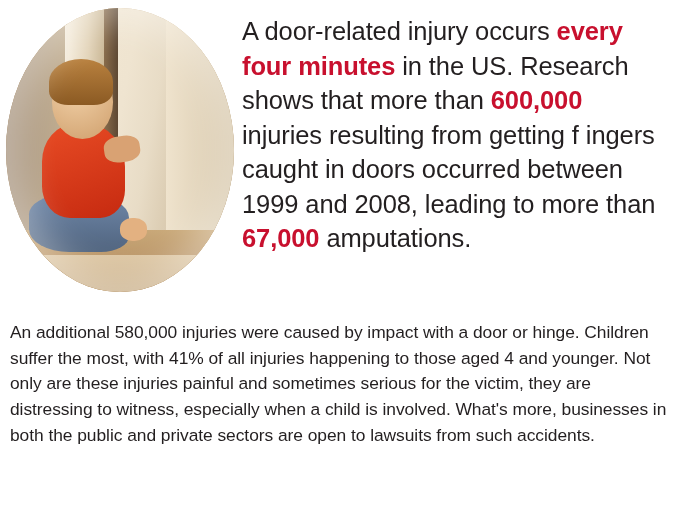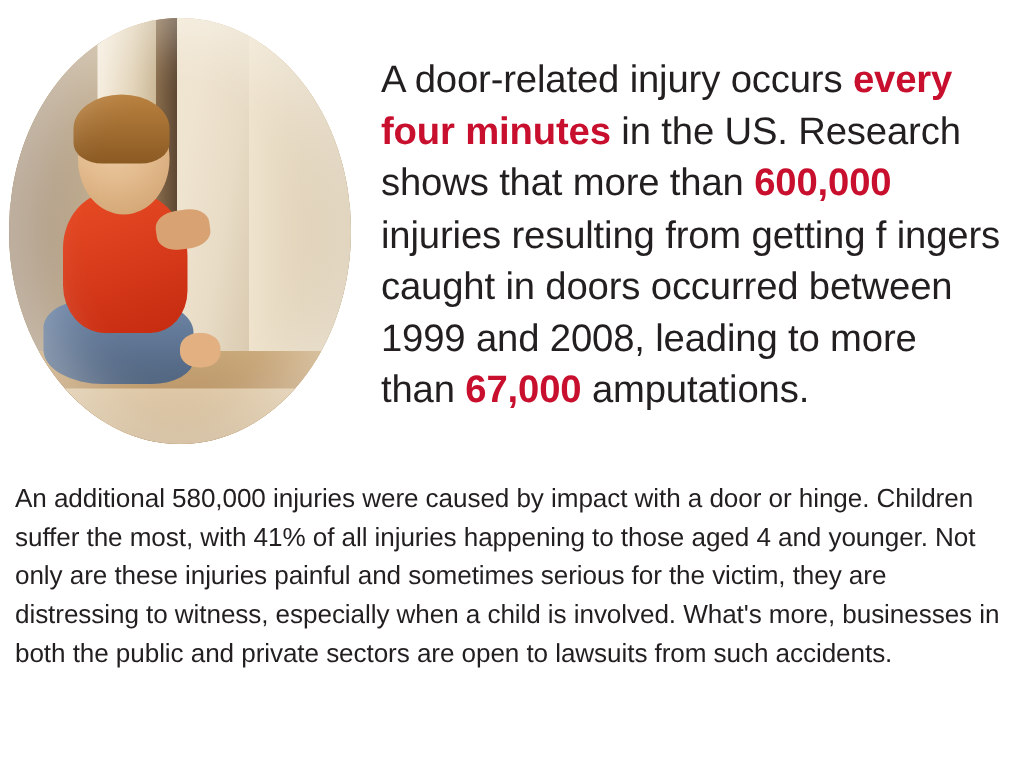--- a/index.html
+++ b/index.html
@@ -16,25 +16,24 @@
   .infographic {
     position: relative;
     width: 679px;
     height: 505px;
     background: #ffffff;
   }
   
   .top-section {
     position: relative;
     display: flex;
-    align-items: center;
+    align-items: flex-start;
     padding: 8px 10px 0 6px;
     box-sizing: border-box;
     height: 300px;
-    gap: 12px;
   }
   .photo-wrap {
     position: relative;
     width: 228px;
     height: 284px;
     flex: 0 0 228px;
   }
   .photo {
     position: absolute;
     left: 0;

